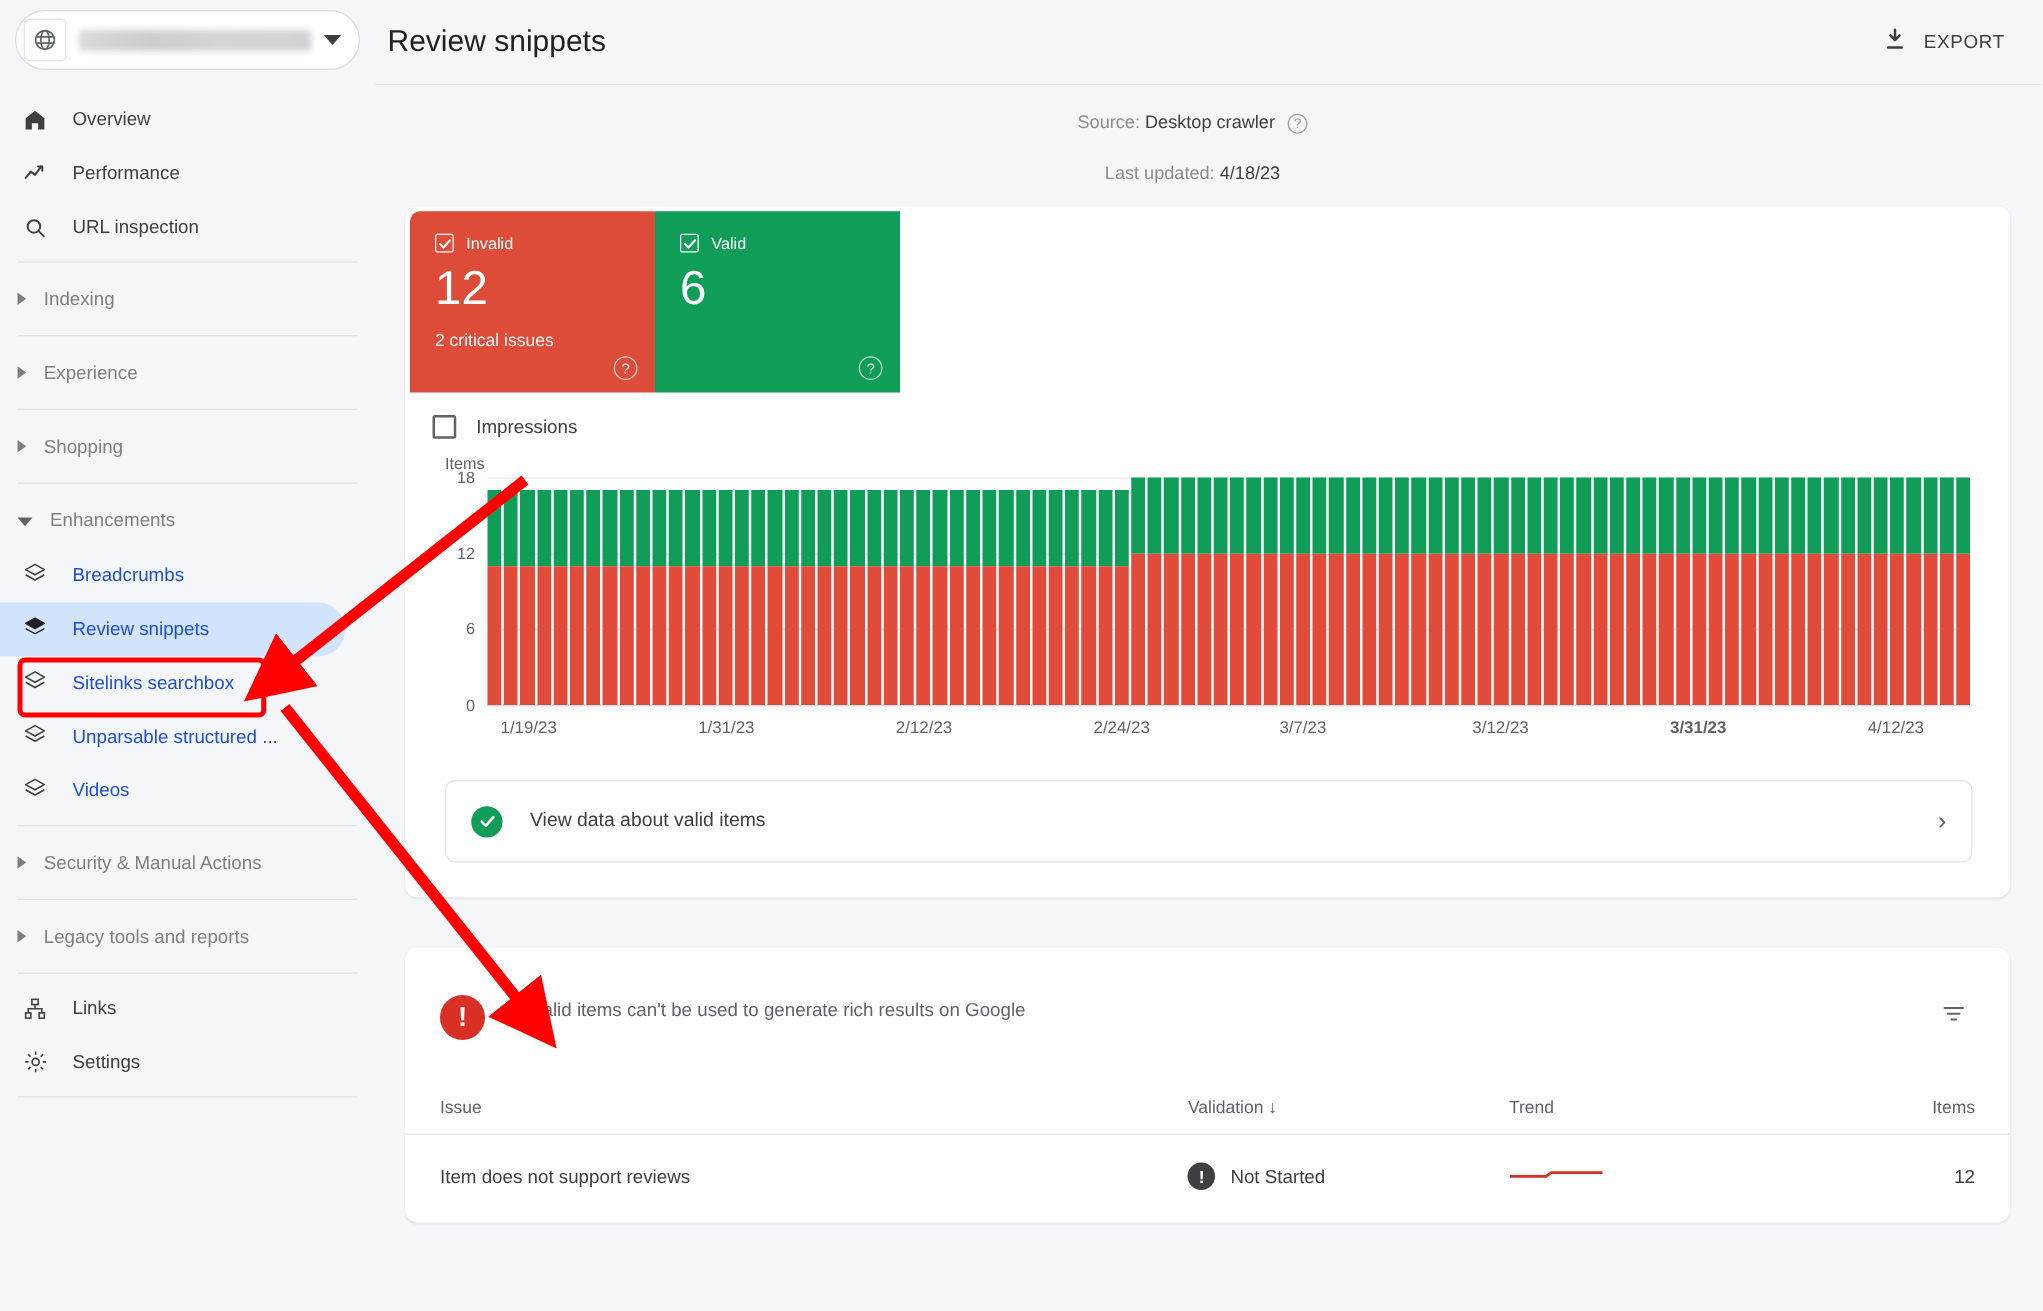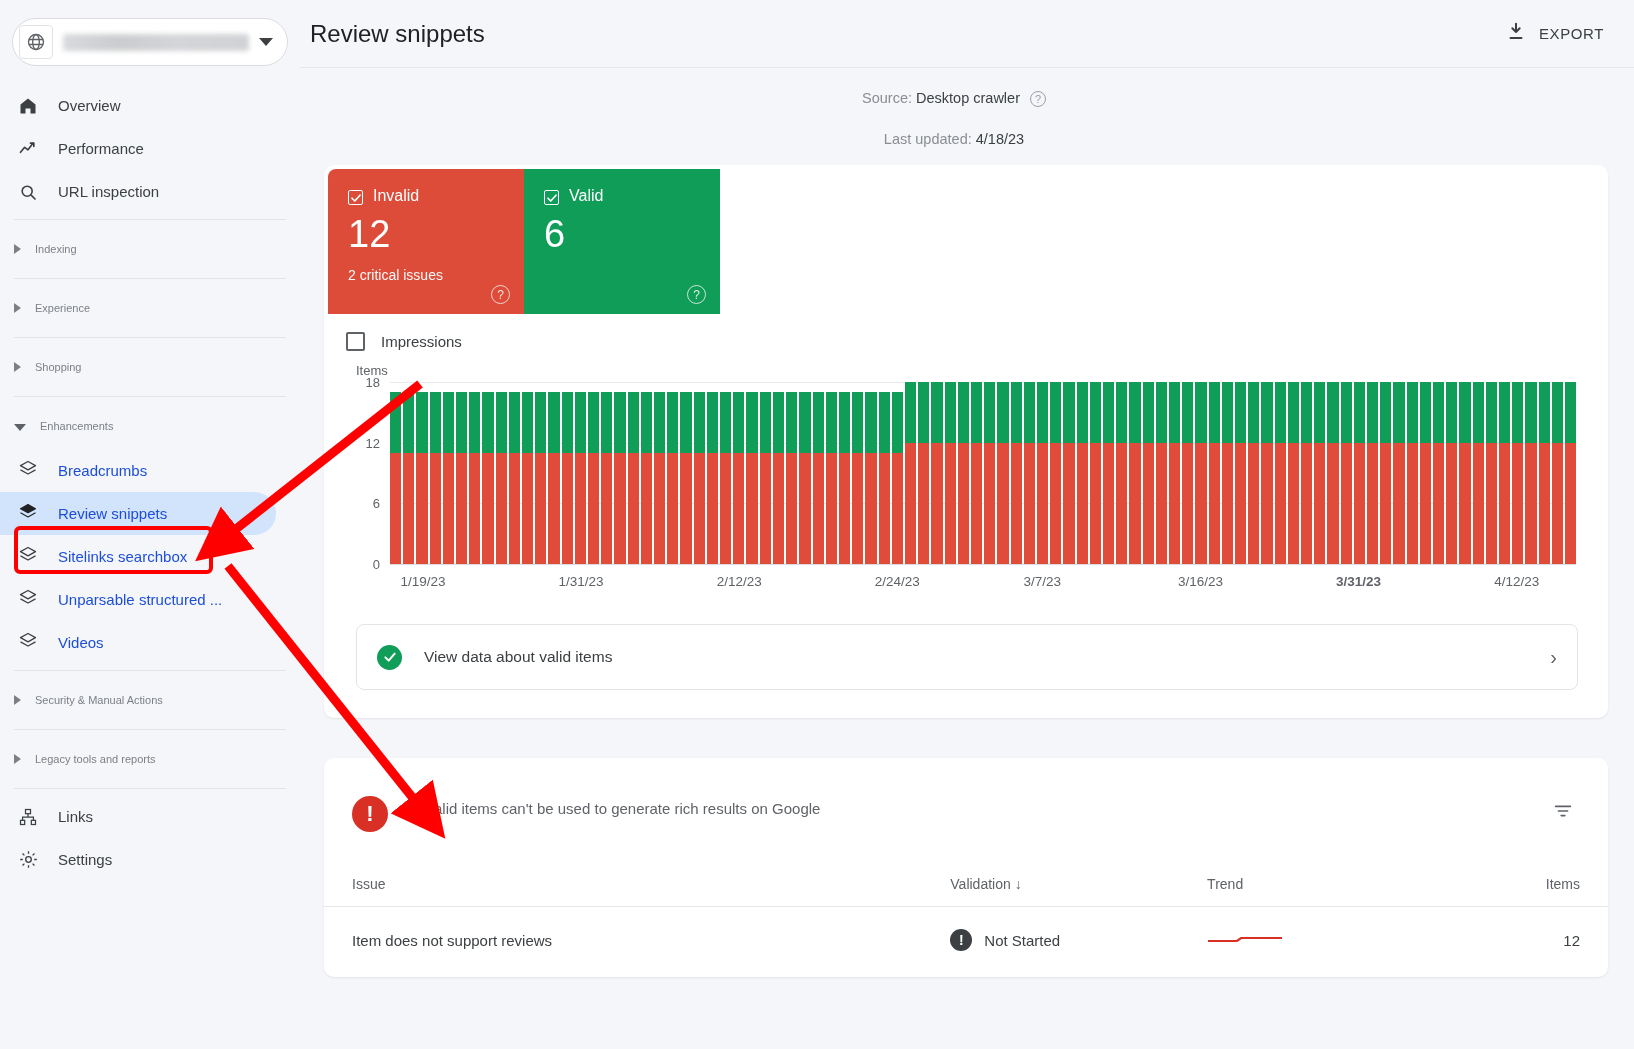--- a/index.html
+++ b/index.html
@@ -9,21 +9,21 @@
     background: #f5f6fa;
     overflow: hidden;
   }
   .app { display: flex; width: 1634px; height: 1049px; position: relative; }
 
   
   .sidebar {
     width: 300px; height: 879px;
     background: #f5f6fa;
     flex: 0 0 300px;
-    padding-top: 10px;
+    padding-top: 0;
     position: relative;
     overflow: hidden;
   }
   .property-selector {
     margin: 8px 12px 18px 12px;
     height: 48px;
     border: 1px solid #dadce0;
     border-radius: 26px;
     background: #fff;
     display: flex; align-items: center;
@@ -52,21 +52,21 @@
     color: #3c4043;
     font-size: 15px;
     cursor: pointer;
     position: relative;
   }
   .nav-item .ico { width: 26px; flex: 0 0 26px; display: flex; align-items: center; justify-content: flex-start; color: #5f6368; }
   .nav-item .lbl { margin-left: 14px; }
   .nav-group {
     display: flex; align-items: center;
     height: 46px; padding-left: 14px;
-    color: #7c8085; font-size: 11px; cursor: pointer;
+    color: #7c8085; font-size: 15px; cursor: pointer;
   }
   .nav-group .arrow {
     width: 0; height: 0; margin-right: 14px;
     border-top: 5px solid transparent; border-bottom: 5px solid transparent;
     border-left: 7px solid #7c8085;
   }
   .nav-group.open .arrow {
     border-left: 6px solid transparent; border-right: 6px solid transparent;
     border-top: 7px solid #5f6368; border-bottom: none; margin-top: 3px;
   }
@@ -119,21 +119,21 @@
     overflow: hidden;
   }
   .tiles-wrap { padding: 4px 0 0 4px; display: flex; }
   .tile {
     width: 196px; height: 145px;
     padding: 18px 16px 12px 20px;
     color: #fff; position: relative;
   }
   .tile.invalid { background: #dd4b39; border-radius: 8px 0 0 0; }
   .tile.valid { background: #0f9d58; }
-  .tile-head { display: flex; align-items: flex-end; gap: 10px; font-size: 16px; }
+  .tile-head { display: flex; align-items: flex-start; gap: 10px; font-size: 13px; }
   .cbx {
     width: 15px; height: 15px; border: 1.8px solid #fff; border-radius: 2px;
     display: inline-flex; align-items: center; justify-content: center;
     flex: 0 0 15px;
   }
   .cbx svg { width: 12px; height: 12px; }
   .tile-num { font-size: 38px; font-weight: 400; margin-top: 10px; line-height: 1.05; }
   .tile-sub { font-size: 14px; margin-top: 12px; opacity: .97; }
   .tile-help {
     position: absolute; right: 14px; bottom: 10px;
@@ -825,21 +825,21 @@
               </div>
             </div>
           </div>
         <div class="x-axis-line"></div>
         <div class="x-labels" id="xlabels">
             <span class="x-label" style="left: 2.77778%;">1/19/23</span>
             <span class="x-label" style="left: 16.1111%;">1/31/23</span>
             <span class="x-label" style="left: 29.4444%;">2/12/23</span>
             <span class="x-label" style="left: 42.7778%;">2/24/23</span>
             <span class="x-label" style="left: 55%;">3/7/23</span>
-            <span class="x-label" style="left: 68.3333%;">3/16/23</span>
+            <span class="x-label" style="left: 68.3333%;">3/12/23</span>
             <span class="x-label" style="left: 81.6667%; font-weight: bold;">3/31/23</span>
             <span class="x-label" style="left: 95%;">4/12/23</span>
           </div>
       </div>
 
       <div class="valid-row">
         <span class="check-circle">
           <svg viewBox="0 0 24 24" width="16" height="16" fill="none" stroke="#fff" stroke-width="3" stroke-linecap="round" stroke-linejoin="round">
               <path d="M5 12.5 10 17.5 19 7"></path>
             </svg>

